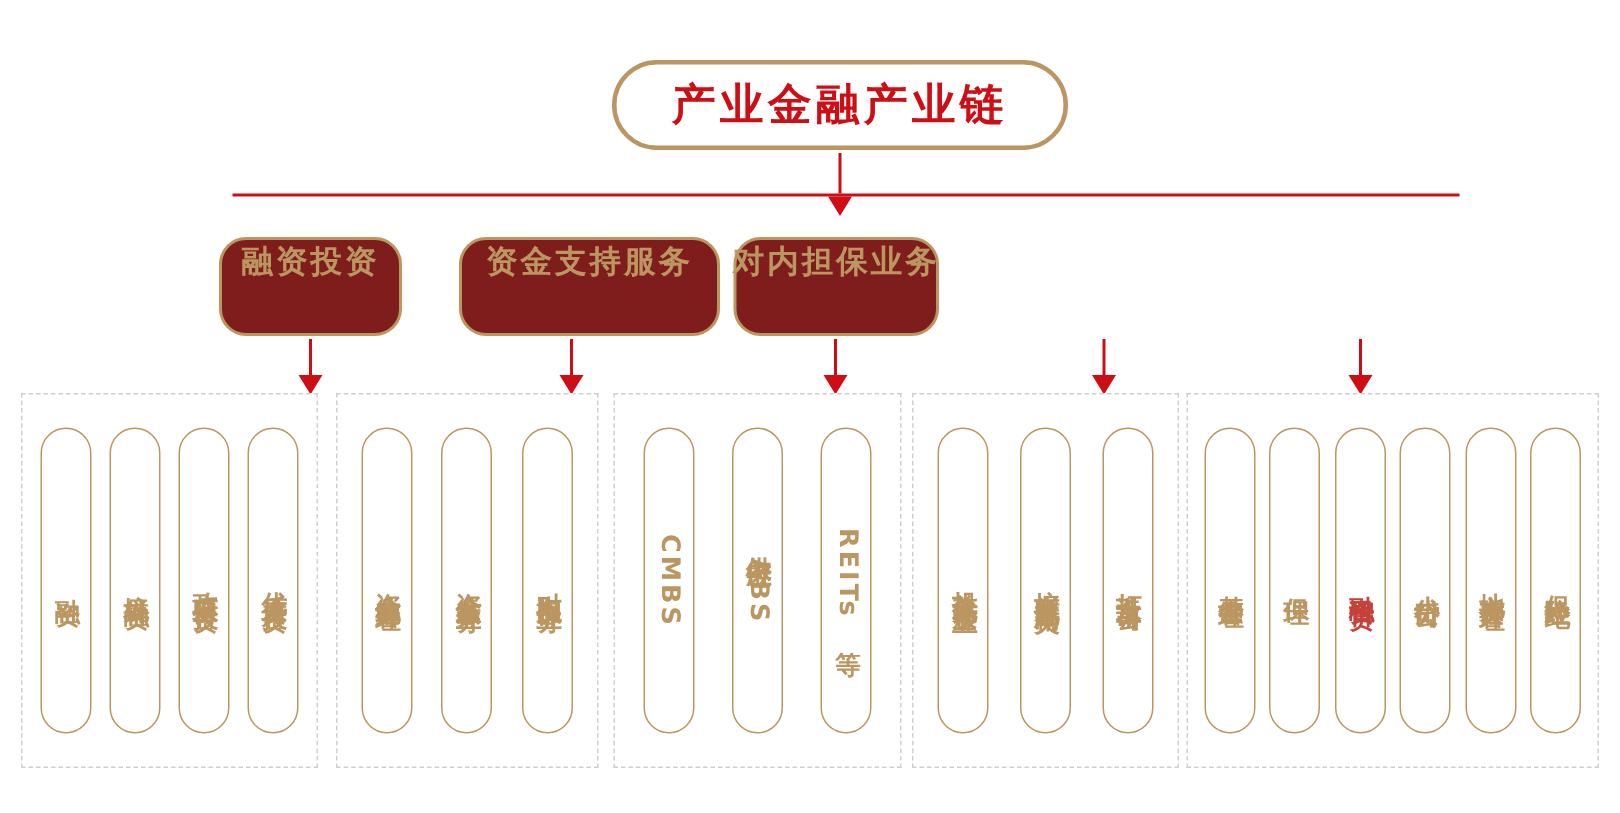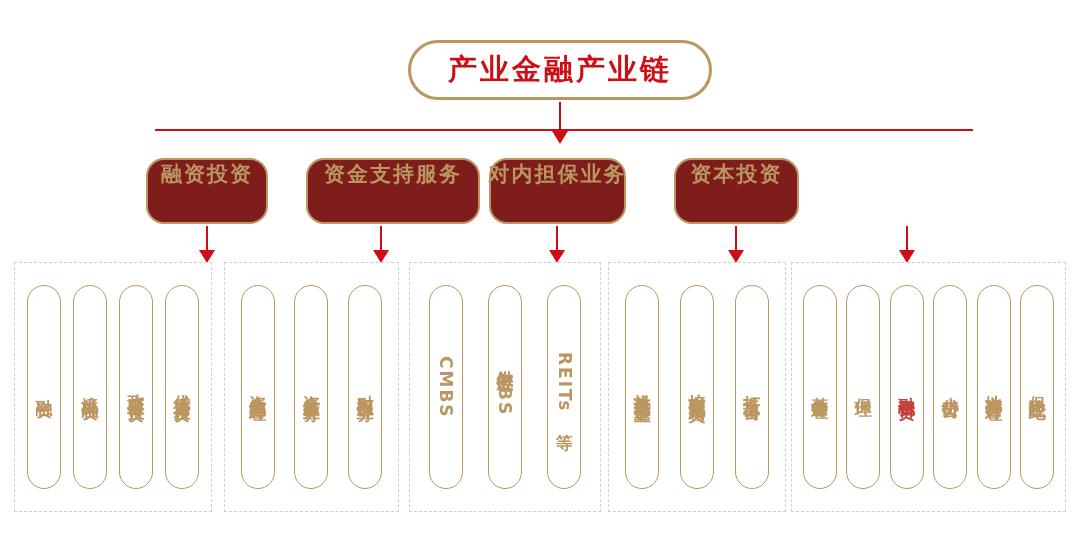--- a/index.html
+++ b/index.html
@@ -77,23 +77,20 @@
   <div class="arrow-head center-head"></div>
 
   <div class="cat cat1">
     <span>融资投资</span>
   </div>
   <div class="cat cat2">
     <span>资金支持服务</span>
   </div>
   <div class="cat cat3">
     <span>对内担保业务</span>
-  </div>
-  <div class="cat cat4">
-    <span>资本投资</span>
   </div>
 
   <div class="v-arrow a1">
       <div class="shaft"></div>
       <div class="head"></div>
     </div>
   <div class="v-arrow a2">
       <div class="shaft"></div>
       <div class="head"></div>
     </div>

